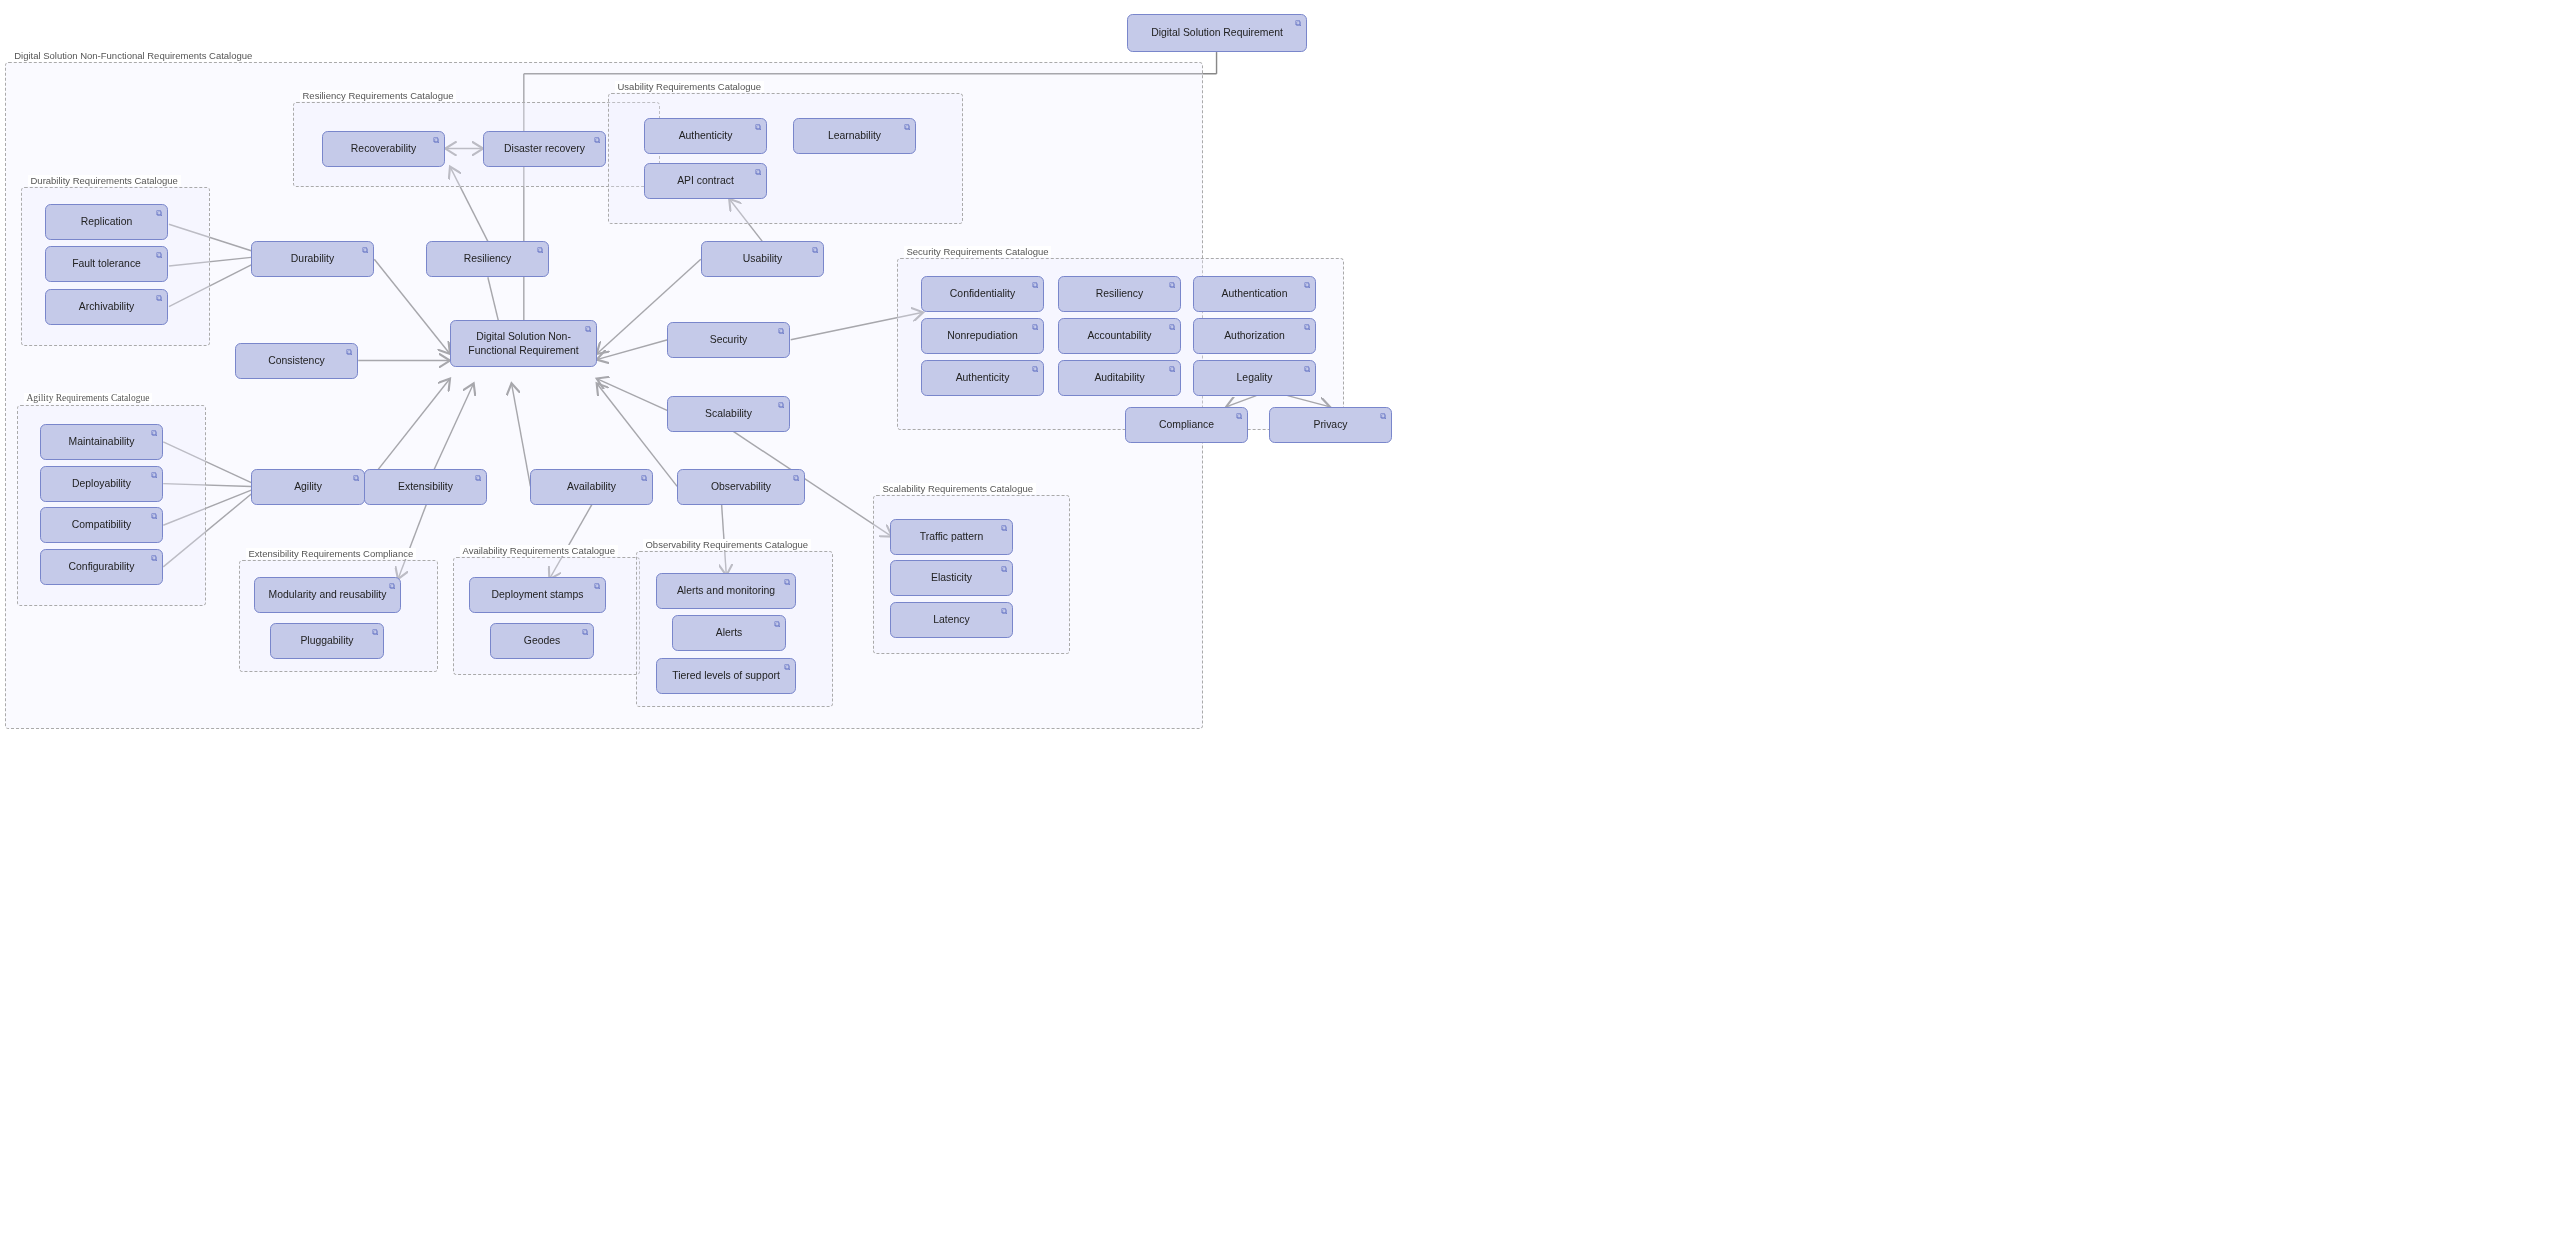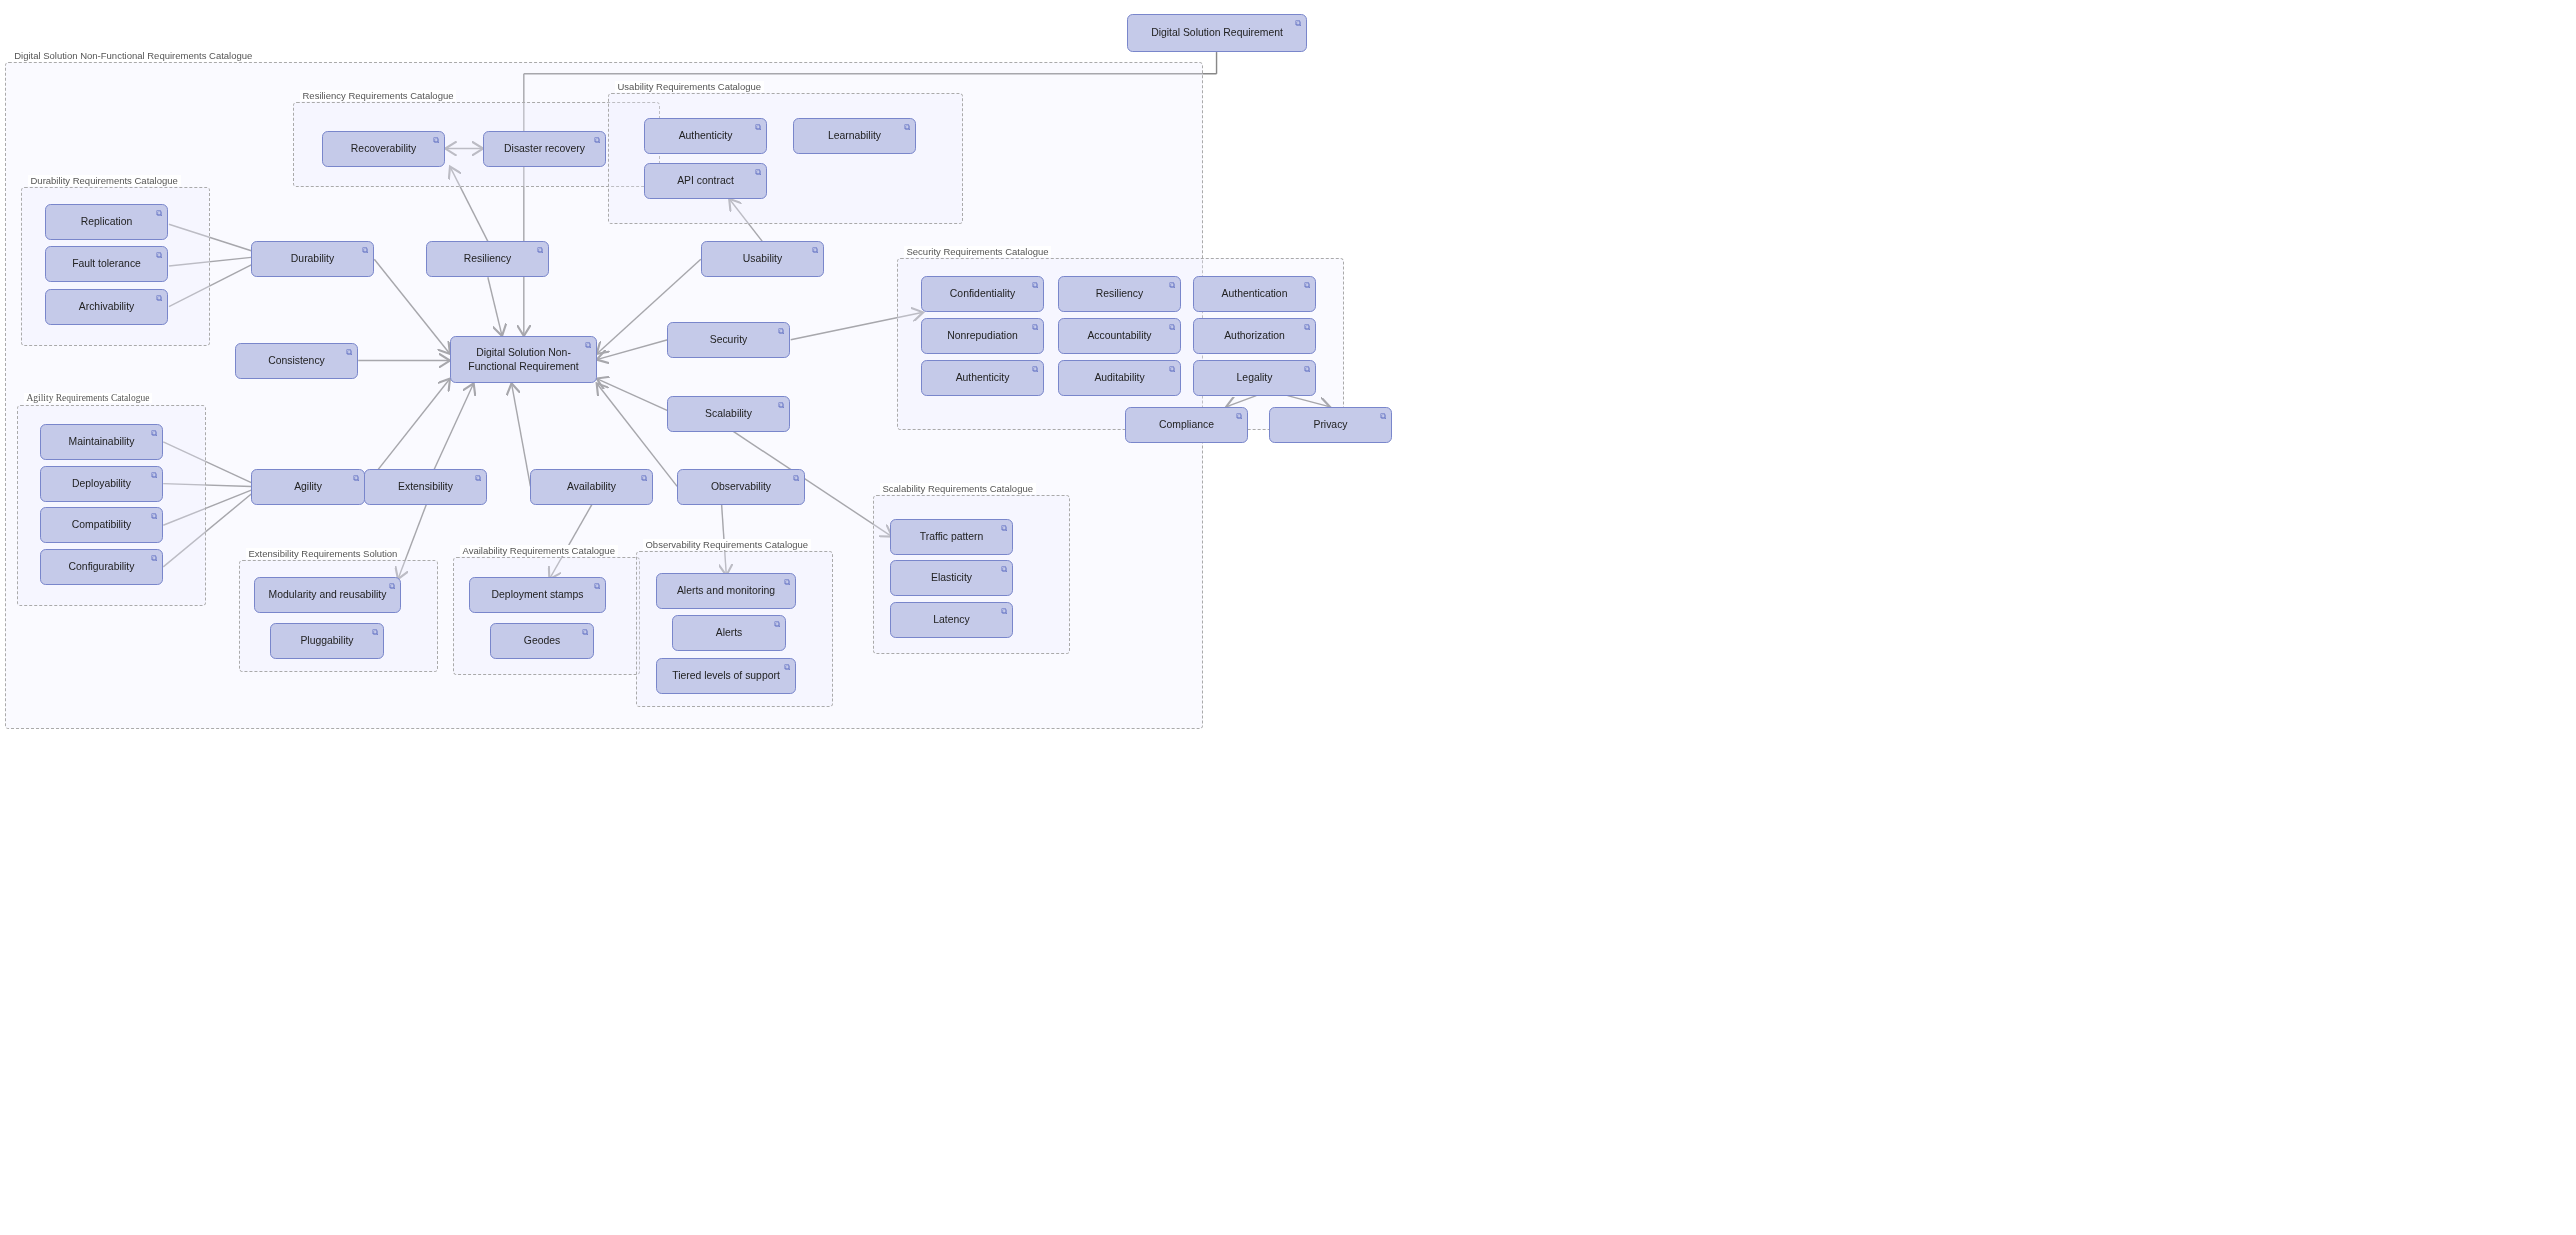--- a/index.html
+++ b/index.html
@@ -149,41 +149,41 @@
 
   <div class="catalogue-box" style="left:17px;top:405px;width:189px;height:201px;font-family:Liberation Serif, serif;">
     <span class="catalogue-label">Agility Requirements Catalogue</span>
   </div>
 
   <div class="catalogue-box" style="left:897px;top:258px;width:447px;height:172px;">
     <span class="catalogue-label">Security Requirements Catalogue</span>
   </div>
 
   <div class="catalogue-box" style="left:239px;top:560px;width:199px;height:112px;">
-    <span class="catalogue-label">Extensibility Requirements Solution</span>
+    <span class="catalogue-label">Extensibility Requirements Compliance</span>
   </div>
 
   <div class="catalogue-box" style="left:453px;top:557px;width:187px;height:118px;">
     <span class="catalogue-label">Availability Requirements Catalogue</span>
   </div>
 
   <div class="catalogue-box" style="left:636px;top:551px;width:197px;height:156px;">
     <span class="catalogue-label">Observability Requirements Catalogue</span>
   </div>
 
   <div class="catalogue-box" style="left:873px;top:495px;width:197px;height:159px;">
     <span class="catalogue-label">Scalability Requirements Catalogue</span>
   </div>
 
   <div class="node" style="left:1127px;top:14px;width:180px;height:38px;">
     <span>Digital Solution Requirement</span>
     <span class="corner-icon">⧉</span>
   </div>
 
-  <div class="node" style="left:450px;top:336px;width:147px;height:47px;">
+  <div class="node" style="left:450px;top:320px;width:147px;height:47px;">
     <span>Digital Solution Non-Functional Requirement</span>
     <span class="corner-icon">⧉</span>
   </div>
 
   <div class="node" style="left:251px;top:241px;width:123px;height:36px;">
     <span>Durability</span>
     <span class="corner-icon">⧉</span>
   </div>
 
   <div class="node" style="left:235px;top:343px;width:123px;height:36px;">

